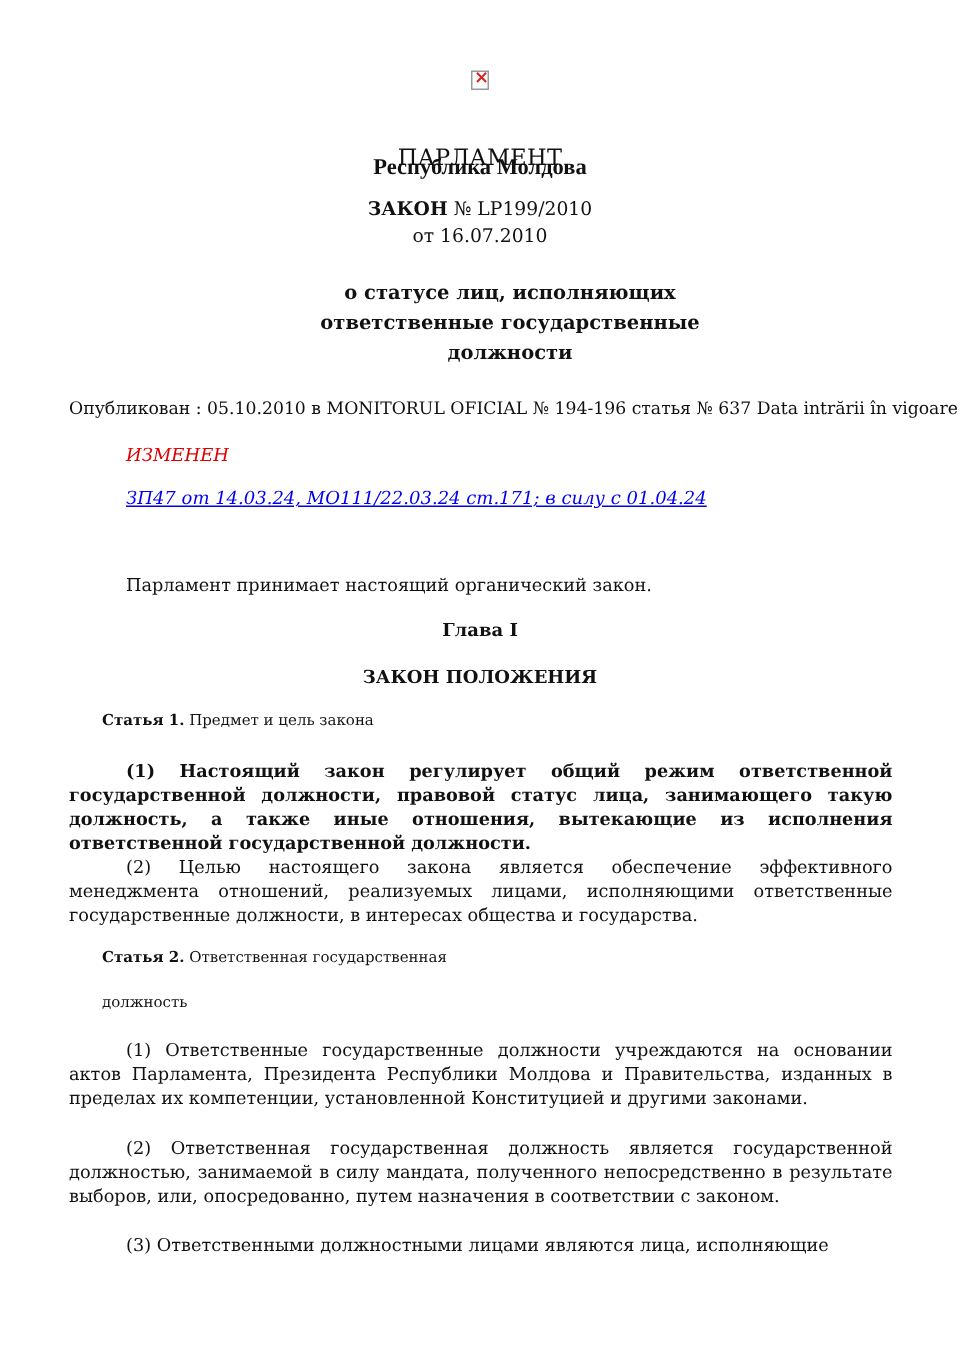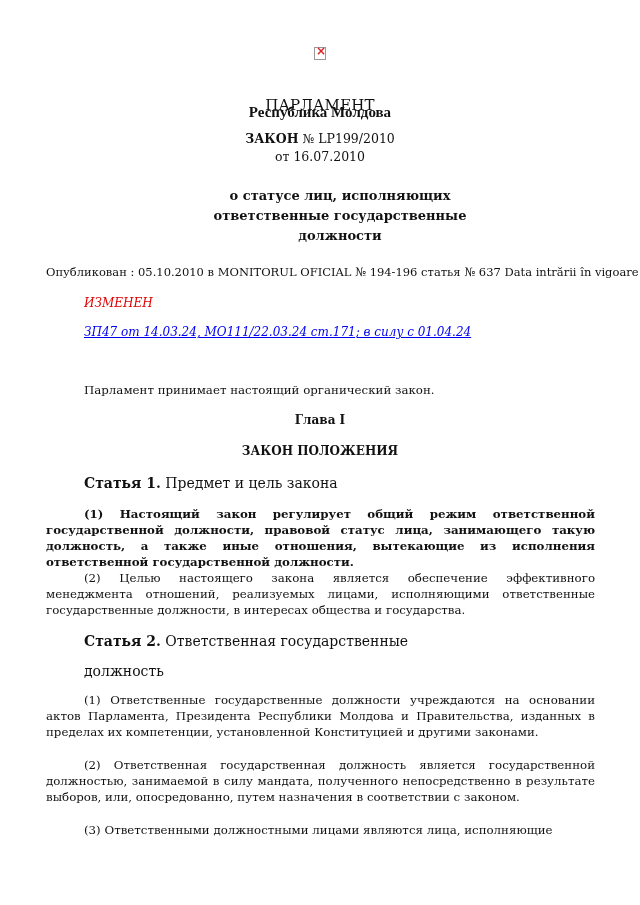--- a/index.html
+++ b/index.html
@@ -14,21 +14,21 @@
   .zakon b { font-weight:bold; }
   .title { top:186px; font-size:13px; font-weight:bold; line-height:20px;padding-left:20px; }
   .published { position:absolute; left:46px; top:265px; font-size:11.5px; white-space:nowrap; }
   .changed { position:absolute; left:84px; top:296px; font-size:12px; font-style:italic; color:#e00000; }
   .amend { position:absolute; left:84px; top:325px; font-size:12px; font-style:italic; color:#0000ee; text-decoration:underline; }
   .para { position:absolute; left:46px; width:549px; font-size:11.8px; line-height:16px; text-align:justify; }
   .indent { text-indent:38px; }
   .intro { position:absolute; left:84px; top:383px; font-size:11.8px; }
   .chap { top:413px; font-size:12px; font-weight:bold; }
   .sect { top:444px; font-size:12px; font-weight:bold; }
-  .art-head { position:absolute; left:84px; font-size:14px; }
+  .art-head { position:absolute; left:68px; font-size:10px; }
   .art-head b { font-weight:bold; }
 </style>
 </head>
 <body>
 
 <div class="page">
 
   <div class="broken-img"></div>
 
   <div class="center rm">Республика Молдова</div>
@@ -56,21 +56,21 @@
 
   <div class="art-head" style="top:475px;">
     <b>Статья 1.</b>
     <span>Предмет и цель закона</span>
   </div>
   <div class="para indent" style="top:506px;font-weight:bold;">(1) Настоящий закон регулирует общий режим ответственной государственной должности, правовой статус лица, занимающего такую должность, а также иные отношения, вытекающие из исполнения ответственной государственной должности.</div>
   <div class="para indent" style="top:570px;">(2) Целью настоящего закона является обеспечение эффективного менеджмента отношений, реализуемых лицами, исполняющими ответственные государственные должности, в интересах общества и государства.</div>
 
   <div class="art-head" style="top:633px;">
     <b>Статья 2.</b>
-    <span>Ответственная государственные</span>
+    <span>Ответственная государственная</span>
   </div>
   <div class="art-head" style="top:663px;">должность</div>
 
   <div class="para indent" style="top:692px;">(1) Ответственные государственные должности учреждаются на основании актов Парламента, Президента Республики Молдова и Правительства, изданных в пределах их компетенции, установленной Конституцией и другими законами.</div>
   <div class="para indent" style="top:757px;">(2) Ответственная государственная должность является государственной должностью, занимаемой в силу мандата, полученного непосредственно в результате выборов, или, опосредованно, путем назначения в соответствии с законом.</div>
   <div class="para indent" style="top:822px;">(3) Ответственными должностными лицами являются лица, исполняющие</div>
 
 </div>
 
 </body></html>

